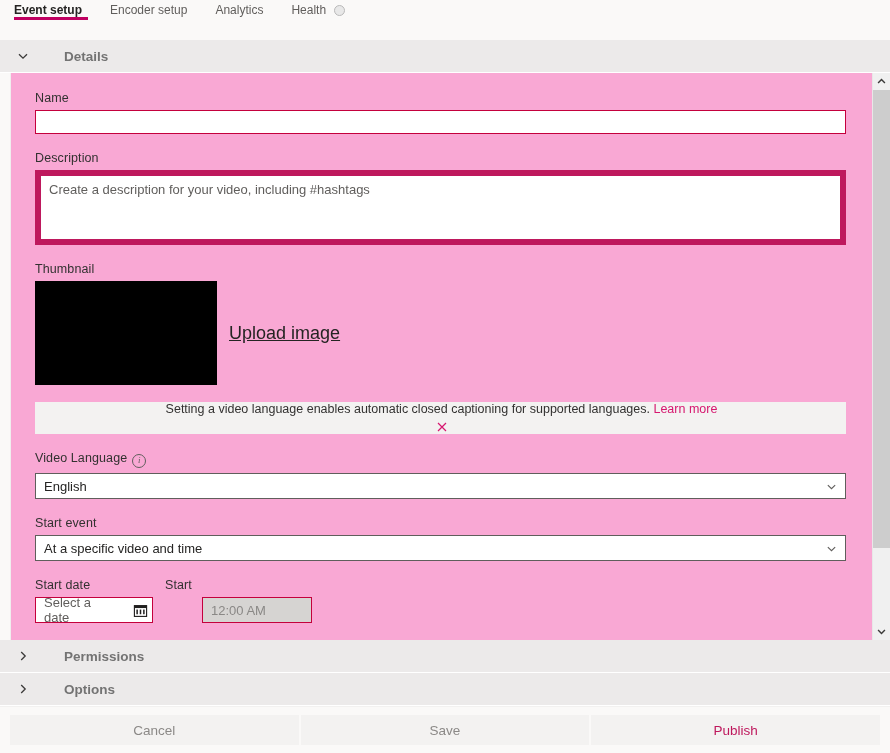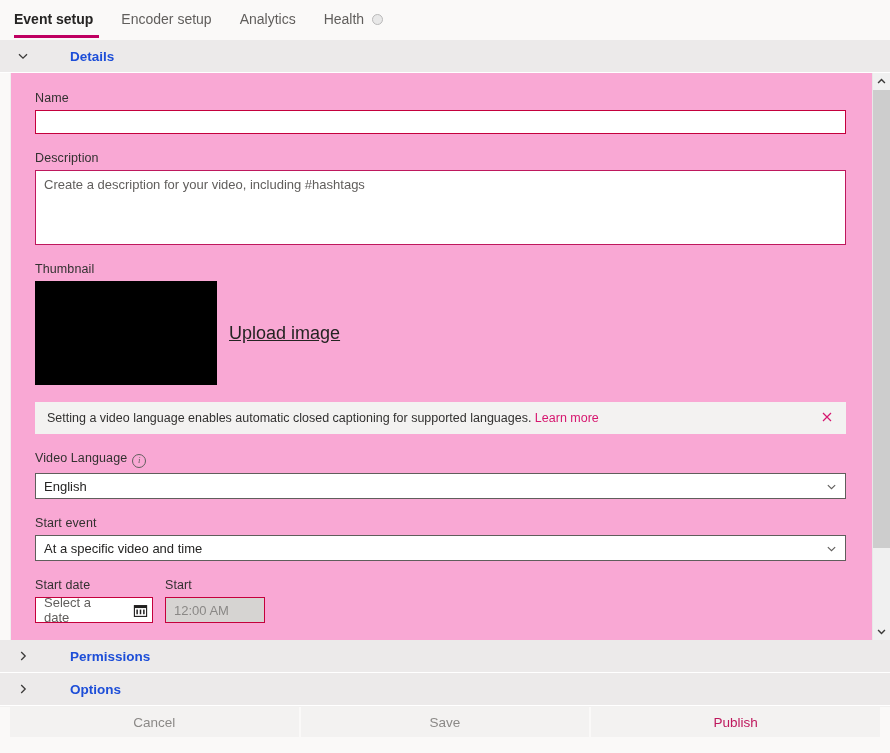--- a/index.html
+++ b/index.html
@@ -32,25 +32,25 @@
     background: #faf9f8;
     display: flex;
     align-items: flex-start;
     padding-left: 10px;
     box-sizing: border-box;
     flex: 0 0 auto;
     position: relative;
   }
   .tab {
     position: relative;
-    height: 38px;
+    height: 20px;
     display: flex;
     align-items: center;
     padding: 8px 14px;
-    font-size: 14px;
+    font-size: 12px;
     color: #605e5c;
     cursor: pointer;
     box-sizing: border-box;
     white-space: nowrap;
   }
   .tab:first-child { padding-left: 4px; }
   .tab.active {
     color: #252423;
     font-weight: bold;
   }
@@ -89,22 +89,21 @@
   .section-header .chev {
     width: 26px;
     display: flex;
     align-items: center;
     justify-content: center;
     color: #3b3a39;
   }
   .section-header .sec-label {
     font-size: 13.5px;
     font-weight: bold;
-    color: #1d4ed8;
-    margin-left: 6px;
+    color: #737373;
     padding-left: 28px;
   }
 
   
   .body-wrap {
     flex: 1 1 auto;
     position: relative;
     background: #faf9f8;
     display: flex;
     min-height: 0;
@@ -167,21 +166,21 @@
     padding: 0 8px;
     outline: none;
   }
   .text-input.invalid { border: 1px solid #c4003c; }
 
   .textarea {
     display: block;
     width: 100%;
     height: 75px;
     box-sizing: border-box;
-    border: 1px solid #be185d;
+    border: 6px solid #be185d;
     background: #ffffff;
     font-family: "Liberation Sans", sans-serif;
     font-size: 13px;
     color: #252423;
     padding: 6px 8px;
     resize: none;
     outline: none;
   }
   .textarea::placeholder { color: #605e5c; }
 
@@ -209,20 +208,21 @@
     margin-top: 17px;
     margin-bottom: 17px;
     background: #f3f2f1;
     height: 32px;
     display: flex;
     align-items: center;
     padding: 0 10px 0 12px;
     box-sizing: border-box;
     font-size: 12.5px;
     color: #323130;
+    flex-direction: column;
   }
   .banner .btxt { flex: 1 1 auto; }
   .banner .blink {
     color: #d6176f;
     text-decoration: none;
     cursor: pointer;
   }
   .banner .bclose {
     flex: 0 0 auto;
     color: #d6176f;
@@ -275,30 +275,31 @@
     align-items: center;
     padding: 0 4px 0 8px;
     font-size: 13px;
     color: #605e5c;
     cursor: pointer;
     gap: 32px;
   }
   .date-input .dtxt { flex: 1 1 auto; }
   .date-input .cal-icon { flex: 0 0 auto; display: flex; align-items: center; color: #201f1e; }
   .time-input {
-    width: 100px;
+    width: 110px;
     height: 26px;
     box-sizing: border-box;
     border: 1px solid #c4003c;
     background: #d6d4d2;
     display: flex;
     align-items: center;
     padding: 0 8px;
     font-size: 13px;
     color: #8a8886;
+    margin-left: 37px;
   }
 
   
   .vscroll {
     width: 17px;
     flex: 0 0 17px;
     background: #f0f0f0;
     border-left: 1px solid #e8e8e8;
     position: relative;
     display: flex;
@@ -324,21 +325,21 @@
     background: #cdcdcd;
     cursor: pointer;
   }
 
   
   .footer {
     height: 47px;
     flex: 0 0 47px;
     background: #faf9f8;
     display: flex;
-    align-items: flex-start;
+    align-items: center;
     gap: 2px;
     padding: 0 10px;
     box-sizing: border-box;
     border-top: 1px solid #f2f1f0;
   }
   .fbtn {
     flex: 1 1 0;
     height: 30px;
     background: #f3f2f1;
     border: none;

